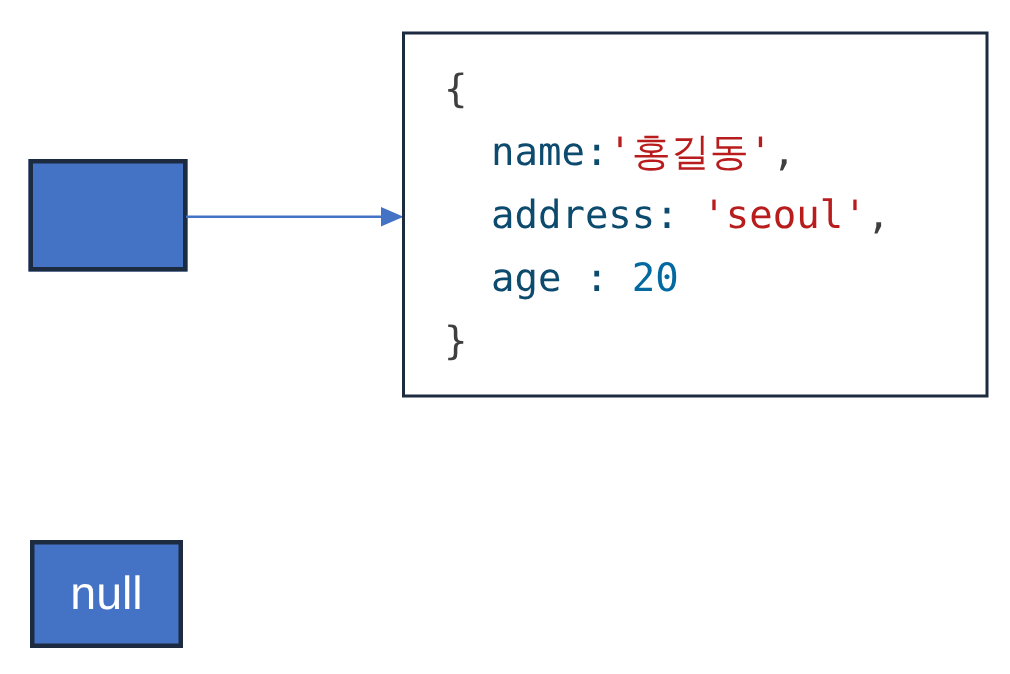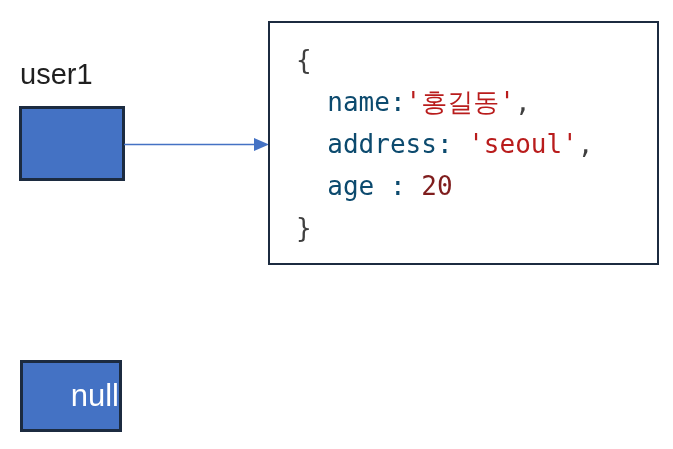--- a/index.html
+++ b/index.html
@@ -24,21 +24,21 @@
   }
   .var-label-1 { left: 20px; top: 58px; }
   .var-label-2 { left: 20px; top: 313px; }
   .var-box {
     position: absolute;
     background: #4472C4;
     border: 3px solid #1C2B40;
     box-sizing: border-box;
     display: flex;
     align-items: center;
-    justify-content: flex-end;
+    justify-content: center;
   }
   .var-box-1 { left: 19px; top: 106px; width: 106px; height: 75px; }
   .var-box-2 { left: 20px; top: 360px; width: 102px; height: 72px; }
   .null-text {
     color: #ffffff;
     font-size: 31px;
     font-family: "Liberation Sans", sans-serif;
   }
   .arrow-svg {
     position: absolute;
@@ -61,28 +61,27 @@
     margin: 0;
     padding: 16px 0 0 26px;
     font-family: "DejaVu Sans Mono", "Liberation Mono", monospace;
     font-size: 26px;
     line-height: 42px;
   }
   .code-line { white-space: pre; }
   .tk-punct  { color: #3F3F3F; }
   .tk-key    { color: #0c4a6e; }
   .tk-str    { color: #b91c1c; }
-  .tk-num    { color: #7f1d1d; }
+  .tk-num    { color: #0369a1; }
 </style>
 </head>
 <body>
 
 <div class="canvas">
 
-  <div class="var-label var-label-1">user1</div>
 
   <div class="var-box var-box-1"></div>
 
   <svg class="arrow-svg" viewBox="0 0 146 17" xmlns="http://www.w3.org/2000/svg">
     <line x1="0" y1="8.5" x2="132" y2="8.5" stroke="#4472C4" stroke-width="1.6"></line>
     <polygon points="130,2 145,8.5 130,15" fill="#4472C4"></polygon>
   </svg>
 
   <div class="object-box">
     <pre class="code-block"><div class="code-line"><span class="tk-punct">{</span></div><div class="code-line"><span class="tk-key">  name:</span><span class="tk-str">'홍길동'</span><span class="tk-punct">,</span></div><div class="code-line"><span class="tk-key">  address: </span><span class="tk-str">'seoul'</span><span class="tk-punct">,</span></div><div class="code-line"><span class="tk-key">  age : </span><span class="tk-num">20</span></div><div class="code-line"><span class="tk-punct">}</span></div></pre>

